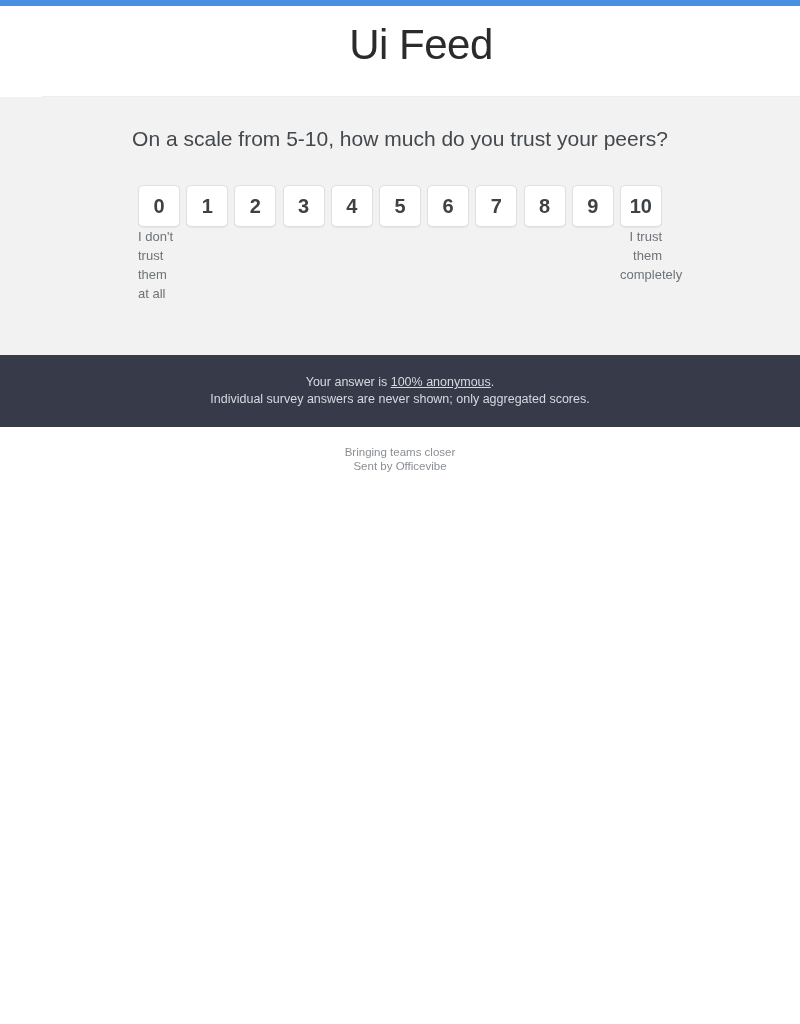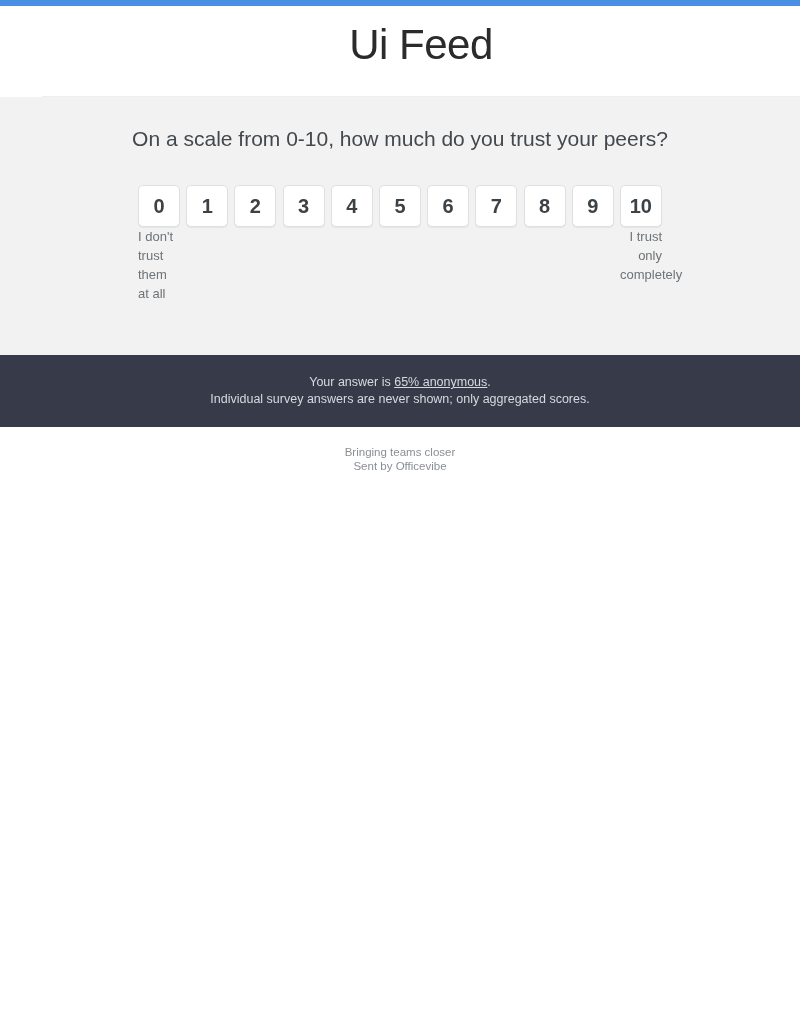--- a/index.html
+++ b/index.html
@@ -142,46 +142,46 @@
 
 <div class="page">
 
   <div class="top-bar"></div>
 
   <div class="header">
     <h1 class="header-title">Ui Feed</h1>
   </div>
 
   <div class="survey">
-    <div class="question">On a scale from 0-10, how much do you trust your peers?</div>
+    <div class="question">On a scale from 5-10, how much do you trust your peers?</div>
 
     <div class="scale-wrap">
       <div class="scale">
         <button class="scale-btn">0</button>
         <button class="scale-btn">1</button>
         <button class="scale-btn">2</button>
         <button class="scale-btn">3</button>
         <button class="scale-btn">4</button>
         <button class="scale-btn">5</button>
         <button class="scale-btn">6</button>
         <button class="scale-btn">7</button>
         <button class="scale-btn">8</button>
         <button class="scale-btn">9</button>
         <button class="scale-btn">10</button>
       </div>
 
       <div class="labels">
         <div class="label-low">I don't trust them at all</div>
-        <div class="label-high">I trust only completely</div>
+        <div class="label-high">I trust them completely</div>
       </div>
     </div>
   </div>
 
   <div class="notice">
-    <div class="notice-line1"><span>Your answer is </span><a href="#">65% anonymous</a><span>.</span></div>
+    <div class="notice-line1"><span>Your answer is </span><a href="#">100% anonymous</a><span>.</span></div>
     <div class="notice-line2">Individual survey answers are never shown; only aggregated scores.</div>
   </div>
 
   <div class="footer">
     <div>Bringing teams closer</div>
     <div>Sent by Officevibe</div>
   </div>
 
 </div>
 

